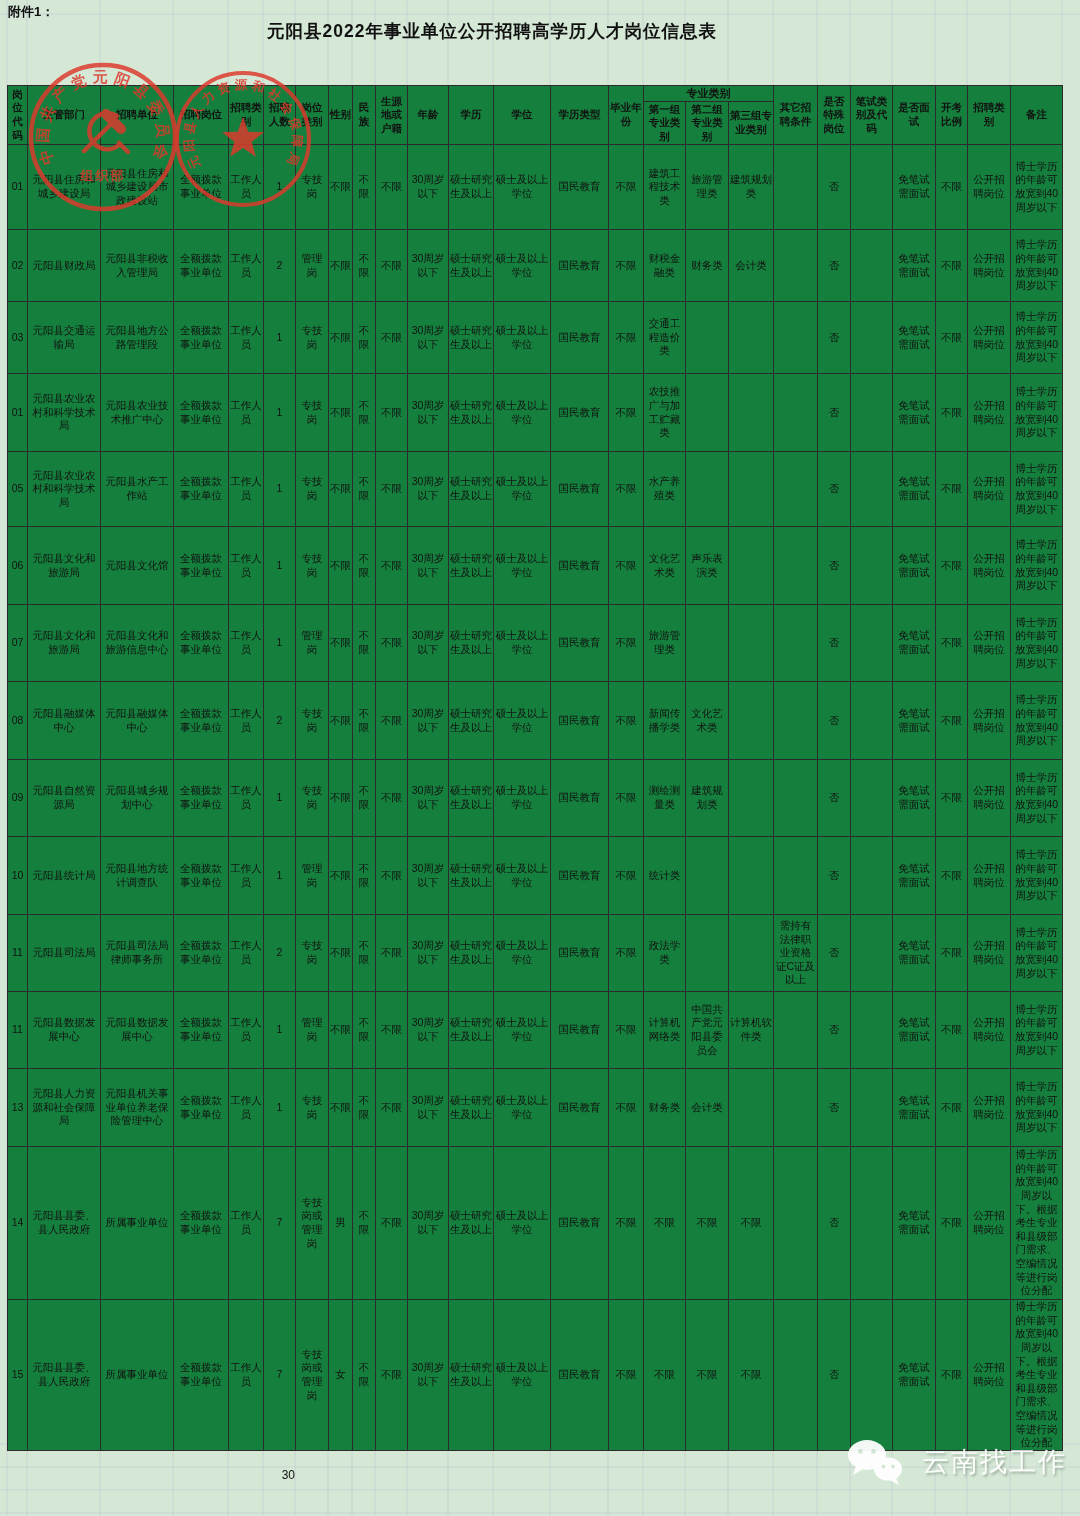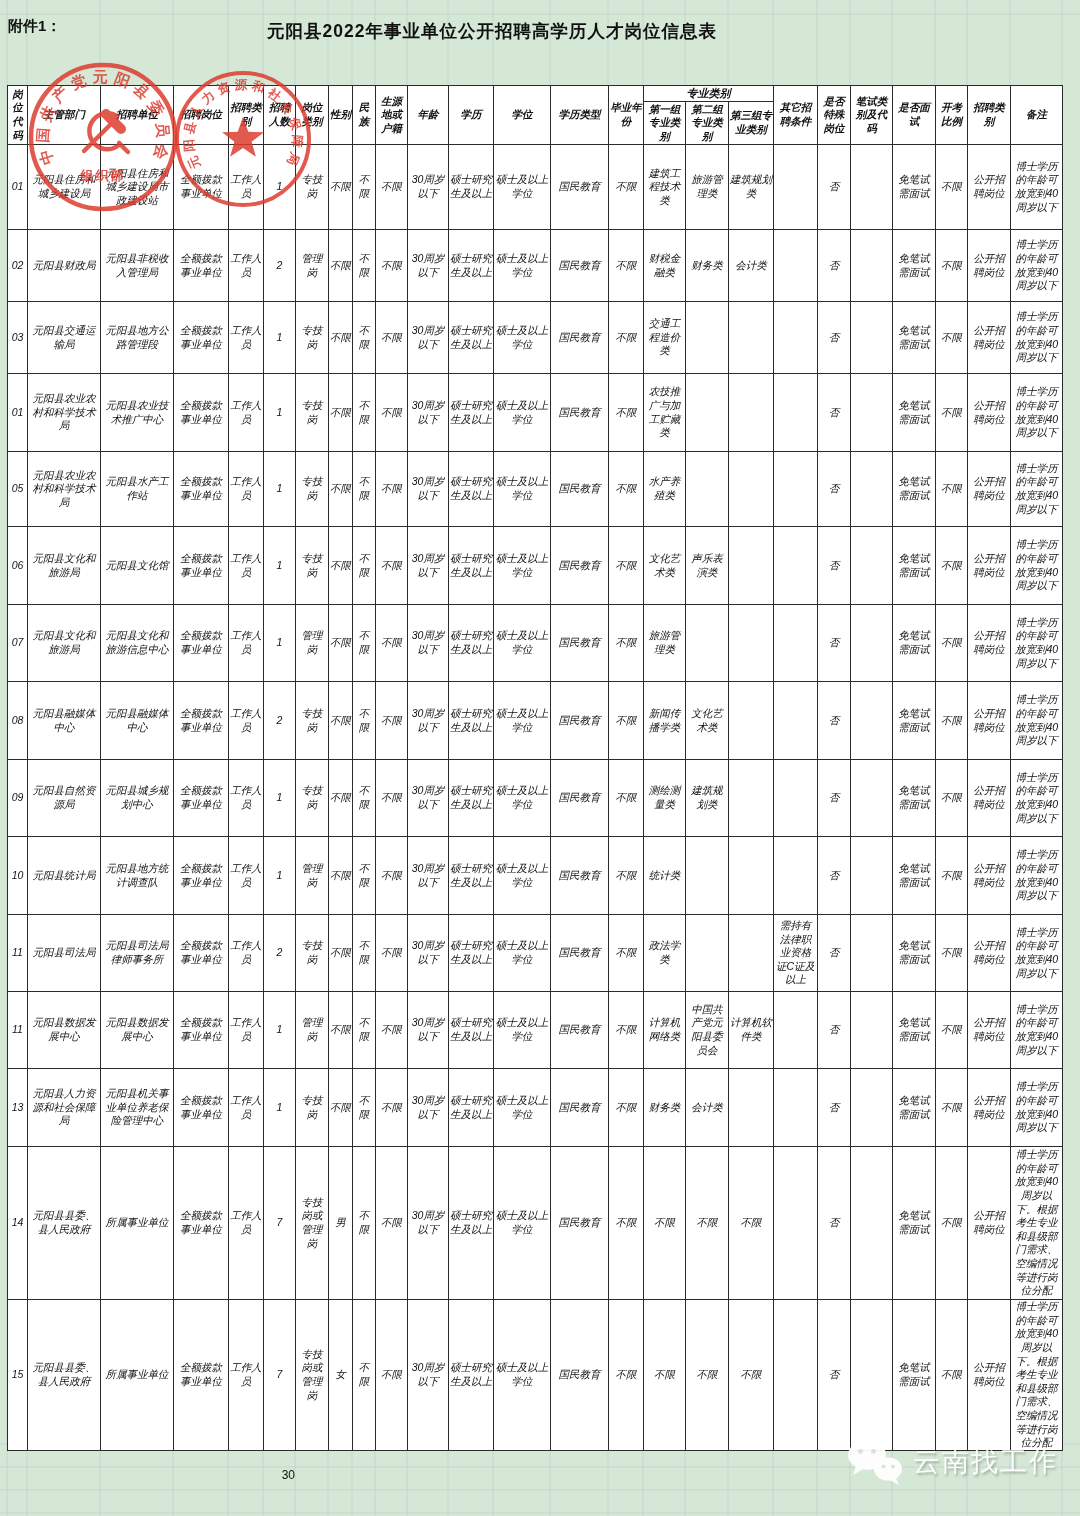--- a/index.html
+++ b/index.html
@@ -2,46 +2,46 @@
 <html><head>
 <meta charset="utf-8">
 <style>
   html,body { margin:0; padding:0; }
   body {
     width:1080px; height:1516px; position:relative; overflow:hidden;
     background:#d5e8d6; color:#111;
     font-family:"Liberation Sans","DejaVu Sans",sans-serif;
   }
   .gridlayer { position:absolute; left:0; top:0; z-index:0; pointer-events:none; }
-  .attachment { position:absolute; top:17px; left:8px; font-size:15px; font-weight:bold; z-index:2;text-align:right; }
+  .attachment { position:absolute; top:3px; left:8px; font-size:13px; font-weight:bold; z-index:2;text-align:right; }
   .title {
     position:absolute; top:19px; left:0; width:984px; text-align:center;
     font-size:17.5px; font-weight:bold; letter-spacing:1px; z-index:2;
   }
   table.job {
     position:absolute; left:7px; top:85px; width:1055px; z-index:1;
-    border-collapse:collapse; table-layout:fixed; background:#ffffff;font-style:italic;
+    border-collapse:collapse; table-layout:fixed; background:#15803d;
   }
   .job th, .job td {
     border:1px solid #2b2b2b; text-align:center; vertical-align:middle;
     padding:0 1px; font-size:10.5px; line-height:1.3; word-break:break-all;
     overflow:hidden;
   }
   .job th { font-weight:bold; }
   .job thead tr.grp-row th.grp { height:15px; line-height:1.1; font-size:11px; }
   .job thead tr.sub-row { height:43px; }
   .total {
     position:absolute; left:263px; top:1468px; width:32px; text-align:right;
     font-size:12px; z-index:1;
   }
   .stamp { position:absolute; z-index:3; opacity:.84; pointer-events:none; }
   .stamp text { font-weight:bold; }
   .watermark {
     position:absolute; left:846px; top:1438px; z-index:4; display:flex;
-    align-items:center; gap:9px; color:#fff;
+    align-items:center; gap:18px; color:#fff;
   }
   .watermark .txt {
     font-size:27px; letter-spacing:2px; opacity:.93;
     text-shadow:1.5px 2px 2.5px rgba(70,90,70,.45);
   }
 </style>
 </head>
 <body>
 
 <svg class="gridlayer" width="1080" height="1516">

